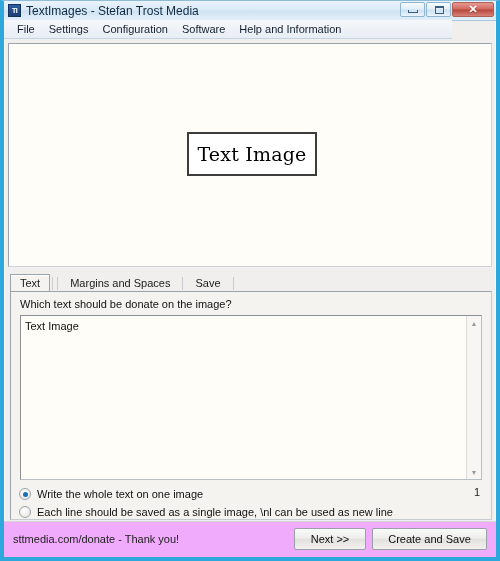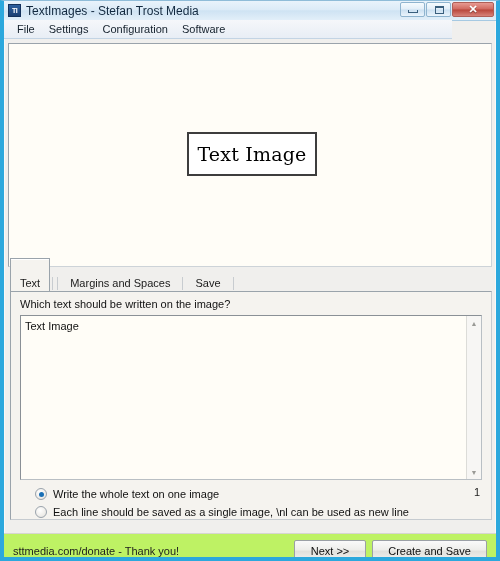--- a/index.html
+++ b/index.html
@@ -182,21 +182,21 @@
     left: 6px;
     top: 272px;
     width: 482px;
     height: 19px;
     display: flex;
     align-items: flex-end;
   }
   .tab {
     height: 18px;
     line-height: 17px;
-    padding: 16px 9px;
+    padding: 0 9px;
     font-size: 11px;
     color: #1a1a1a;
     box-sizing: border-box;
     border: 1px solid transparent;
     white-space: nowrap;
     background: transparent;
     position: relative;
   }
   .tab.selected {
     background: #f5f3ef;
@@ -282,21 +282,21 @@
     color: #9a9a96;
     font-size: 7px;
     line-height: 7px;
   }
   .vscroll-arrow.up { top: 0; }
   .vscroll-arrow.down { bottom: 0; }
 
   
   .options {
     position: absolute;
-    left: 24px;
+    left: 8px;
     top: 194px;
     text-align: right;
   }
   .radio-row {
     display: flex;
     align-items: center;
     height: 16px;
     margin-bottom: 2px;
   }
   .radio {
@@ -332,22 +332,22 @@
     font-size: 11px;
     color: #222222;
   }
 
   
   .statusbar {
     position: absolute;
     left: 0;
     bottom: 0;
     width: 492px;
-    height: 24px;
-    background: #bef264;
+    height: 36px;
+    background: #f0abfc;
     border-top: 1px solid #d7d5d1;
     box-sizing: border-box;
   }
   .donate-text {
     position: absolute;
     left: 9px;
     top: 11px;
     font-size: 11px;
     color: #1d1d1d;
   }
@@ -390,41 +390,42 @@
         <span class="glyph-close">✕</span>
       </div>
     </div>
   </div>
 
   <div class="menubar">
     <div class="menu-item">File</div>
     <div class="menu-item">Settings</div>
     <div class="menu-item">Configuration</div>
     <div class="menu-item">Software</div>
+    <div class="menu-item">Help and Information</div>
   </div>
 
   <div class="preview-wrap">
     <div class="preview-box">
       <span>Text Image</span>
     </div>
 
   </div>
 
   <div class="tabstrip">
     <div class="tab selected">Text</div>
     <div class="tab-sep"></div>
     <div class="tab-sep"></div>
     <div class="tab">Margins and Spaces</div>
     <div class="tab-sep"></div>
     <div class="tab">Save</div>
     <div class="tab-sep"></div>
   </div>
 
   <div class="tabpanel">
-    <div class="panel-label">Which text should be written on the image?</div>
+    <div class="panel-label">Which text should be donate on the image?</div>
 
     <div class="textarea-wrap">
       <div class="textarea-content">Text Image</div>
       <div class="vscroll">
         <div class="vscroll-arrow up">▲</div>
         <div class="vscroll-arrow down">▼</div>
       </div>
     </div>
 
     <div class="options">

